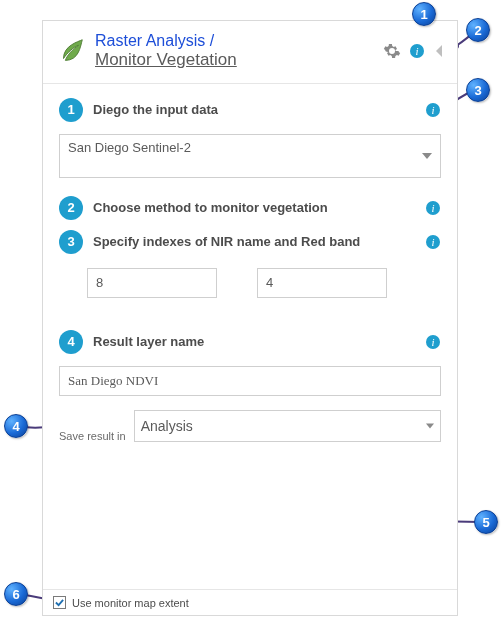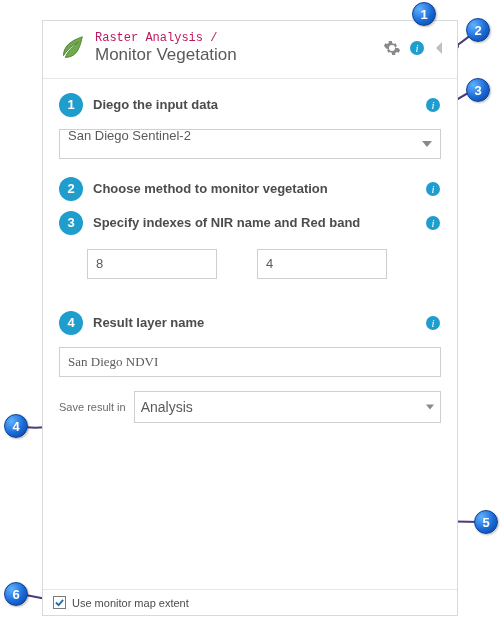--- a/index.html
+++ b/index.html
@@ -29,22 +29,22 @@
   .header .leaf-icon {
     width: 32px;
     height: 32px;
     flex: 0 0 32px;
     margin-right: 8px;
     display: flex;
     align-items: center;
     justify-content: center;
   }
   .header .titles { flex: 1; line-height: 1.2; }
-  .header .breadcrumb { font-size: 12px; color: #be185d; font-family: Liberation Mono, monospace; }
-  .header .title { font-size: 17px; color: #5a5a5a; }
+  .header .breadcrumb { font-size: 16px; color: #1d4ed8; }
+  .header .title { font-size: 17px; color: #5a5a5a; text-decoration: underline; }
   .header .tools { display: flex; align-items: center; gap: 8px; }
   .gear-icon svg, .info-icon-hdr svg, .collapse-icon svg { display:block; }
   .divider {
     height: 1px;
     background: #e6e6e6;
     margin: 4px 0 8px 0;
   }
   .section {
     padding: 6px 16px 4px 16px;
     position: relative;
@@ -77,21 +77,21 @@
     border-radius: 50%;
     color: #1f9ece;
     display:flex; align-items:center; justify-content:center;
     cursor: pointer;
   }
   .field {
     margin: 12px 0 8px 0;
   }
   .select {
     width: 100%;
-    height: 30px;
+    height: 44px;
     border: 1px solid #cfcfcf;
     background: #fff;
     color: #5a5a5a;
     font-size: 13px;
     padding: 0 26px 16px 8px;
     position: relative;
     display: flex;
     align-items: center;
     cursor: pointer;
   }
@@ -116,21 +116,21 @@
     background: #fff;
     color: #5a5a5a;
     font-size: 13px;
     padding: 0 8px;
     outline: none;
   }
   .text-input.sm { width: 130px; }
   .text-input.full { width: 100%; font-family: Liberation Serif, serif; }
   .save-row {
     display:flex;
-    align-items:center;
+    align-items:flex-end;
     margin-top: 14px;
     gap: 8px;
   }
   .save-label { font-size: 11px; color: #6a6a6a; }
   .save-select {
     flex:1;
     height: 32px;
     border: 1px solid #cfcfcf;
     background:#fff;
     font-size: 14px;

